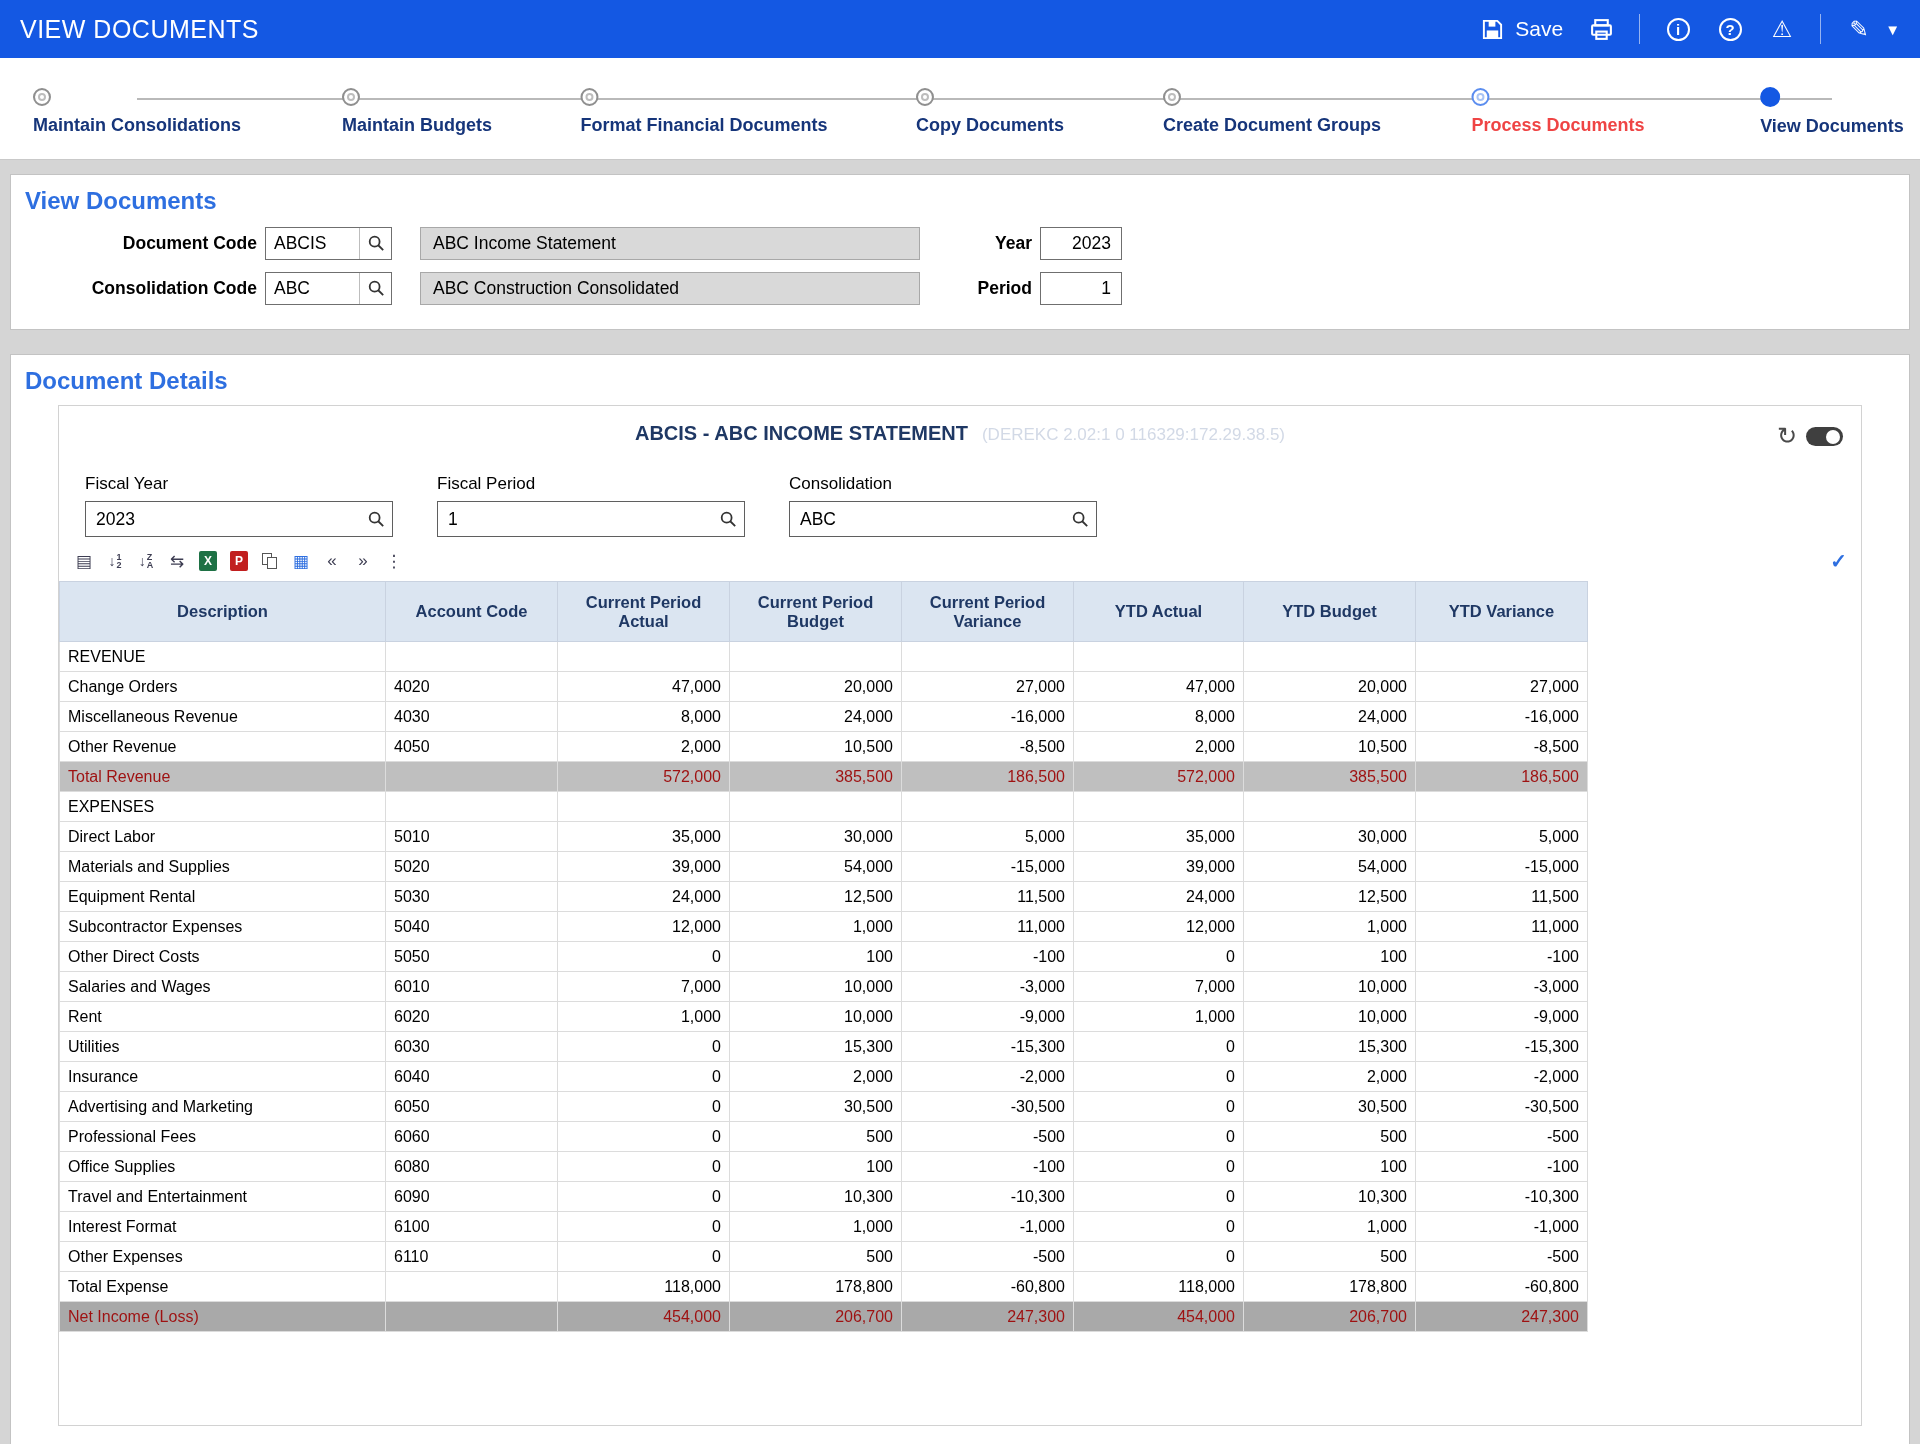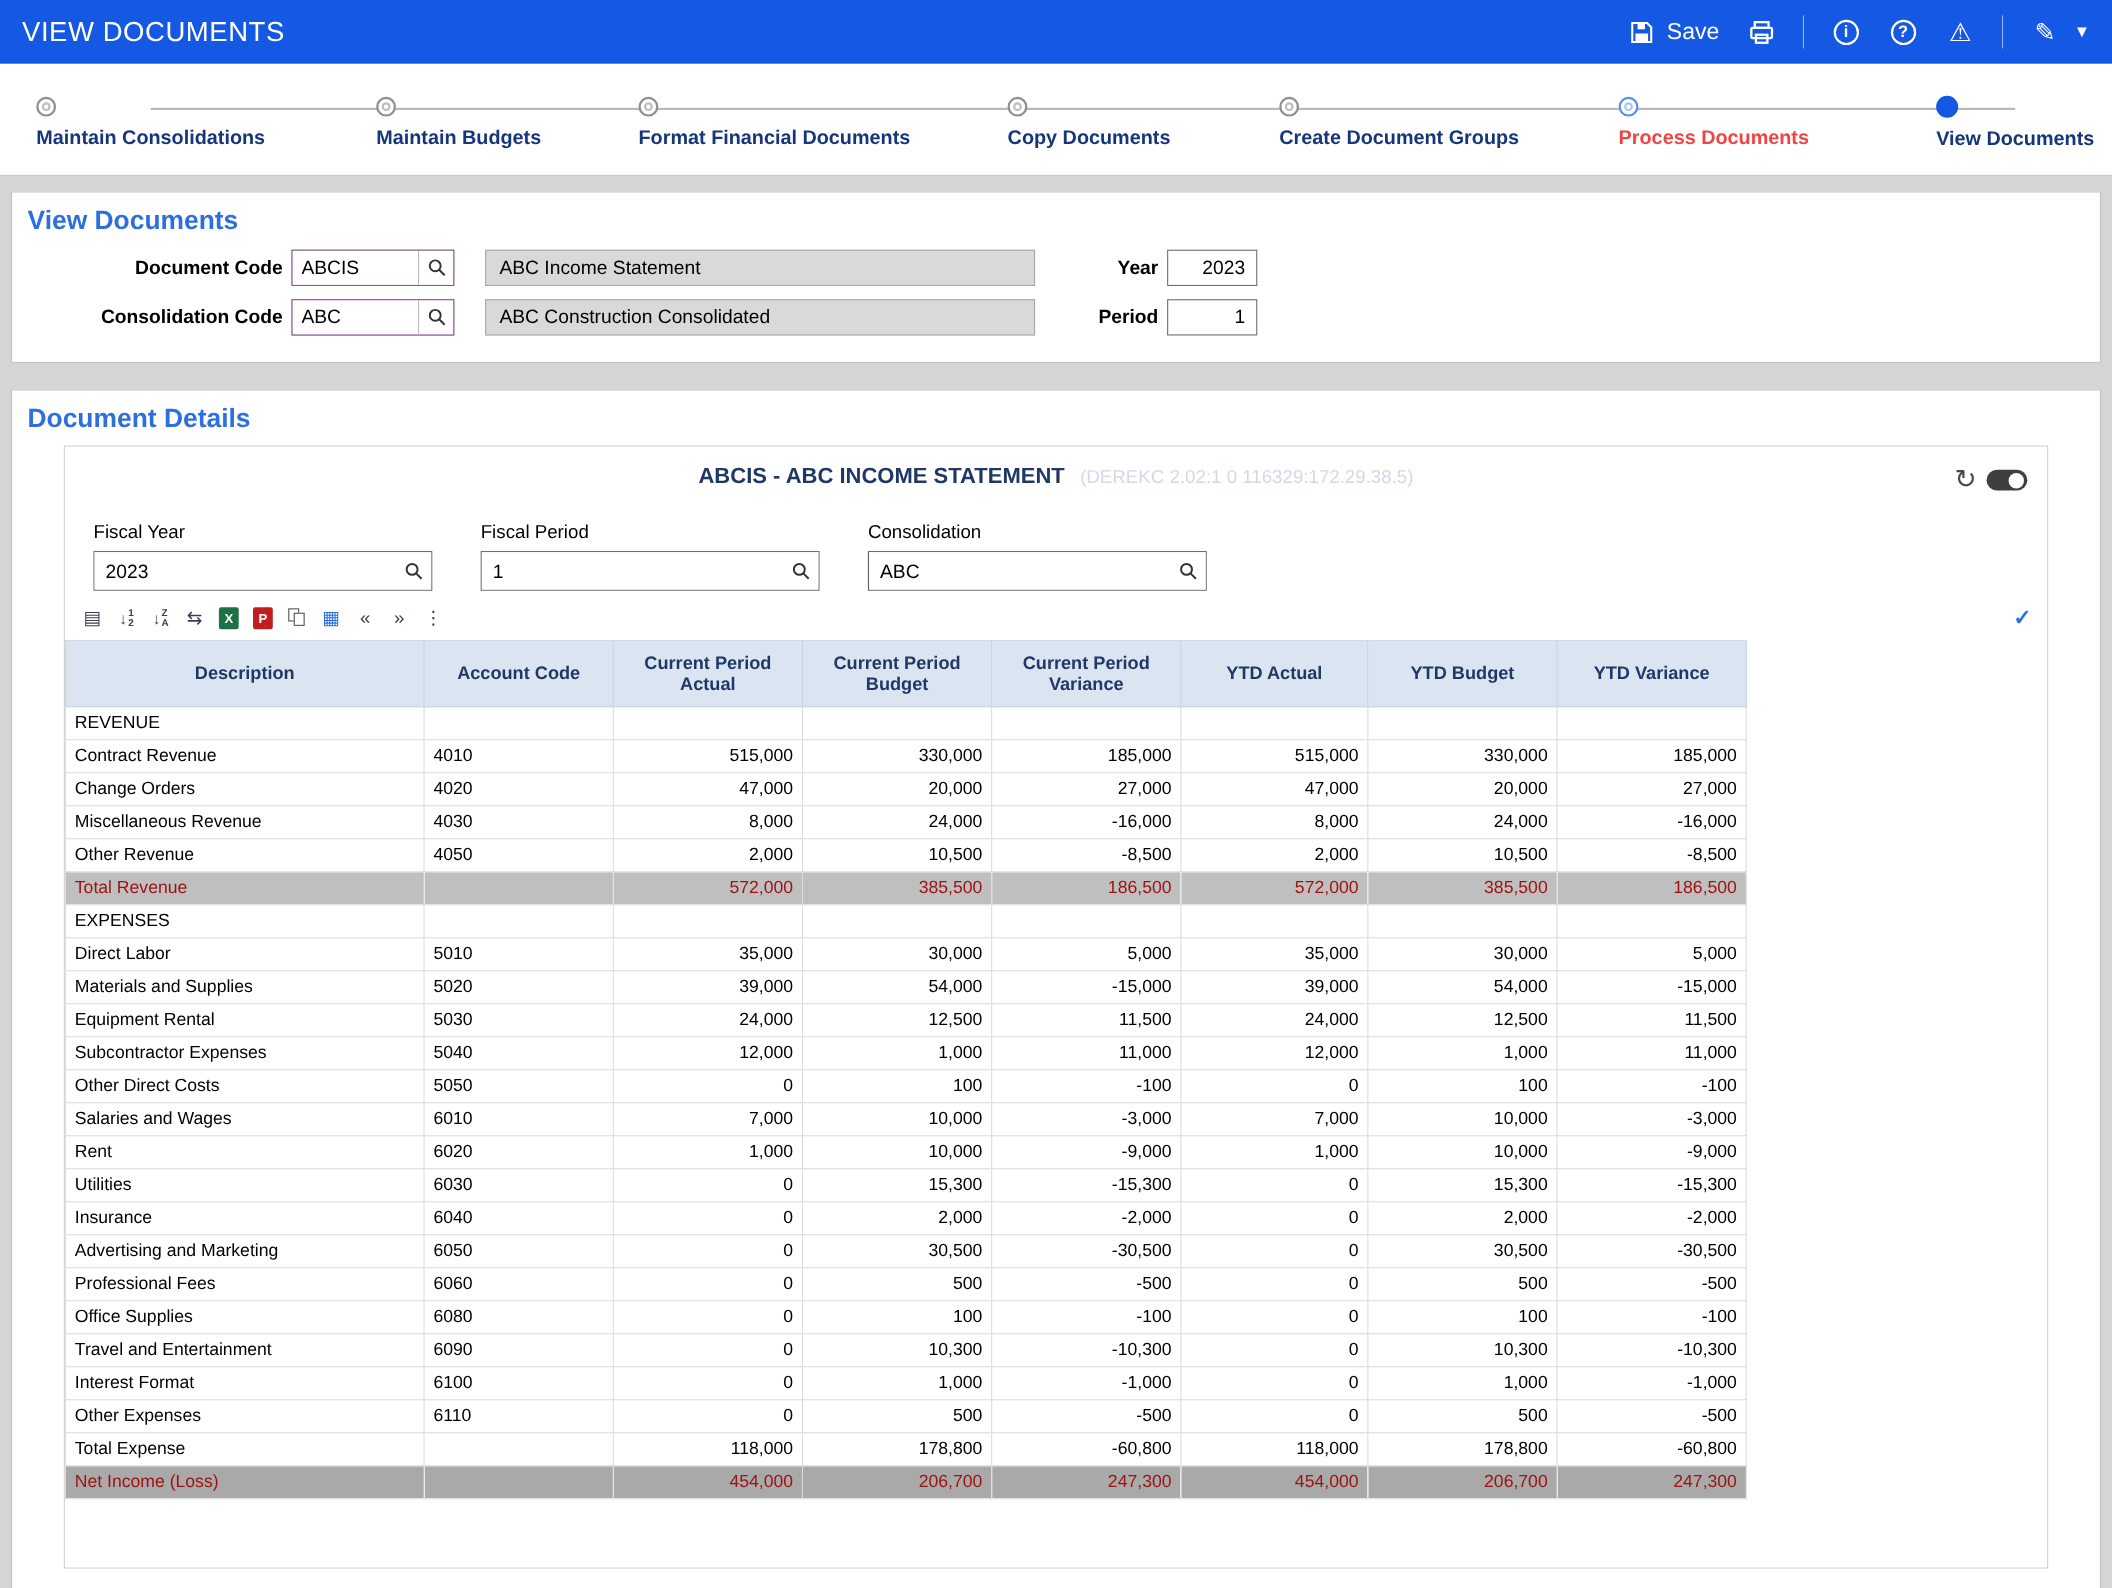--- a/index.html
+++ b/index.html
@@ -33,21 +33,21 @@
   
   .panel { background:#fff; border:1px solid #c3c3c3; margin:0 10px; }
   .panel-title { color:#2e6fe0; font-size:24px; font-weight:bold; }
   .panel.vd { margin-top:14px; padding:12px 14px 16px; height:156px; }
   .panel.dd { margin-top:24px; height:1091px; padding:12px 0 0; }
   .panel.dd .panel-title { padding-left:14px; }
 
   
   .form-row { display:flex; align-items:center; margin-top:11px; height:34px; }
   .flabel { width:232px; text-align:right; font-weight:bold; font-size:17.5px; }
-  .lookup { margin-left:8px; width:148px; height:33px; border:1px solid #6f6f6f; display:flex; align-items:stretch; background:#d946ef; }
+  .lookup { margin-left:8px; width:127px; height:33px; border:1px solid #6f6f6f; display:flex; align-items:stretch; background:#86efac; }
   .lookup input { border:none; outline:none; flex:1; min-width:0; font-size:17.5px; padding:0 8px; font-family:inherit; }
   .mag { width:32px; display:flex; align-items:center; justify-content:center; border-left:1px solid #bdbdbd; cursor:pointer; background:#fff; }
   .ro-field { margin-left:28px; width:500px; height:33px; background:#d9d9d9; border:1px solid #a8a8a8; display:flex; align-items:center; padding-left:12px; font-size:17.5px; }
   .small-label { width:94px; text-align:right; font-weight:bold; font-size:17.5px; margin-left:18px; }
   .num-input { margin-left:8px; width:82px; height:33px; border:1px solid #6f6f6f; font-size:17.5px; text-align:right; padding:0 10px; font-family:inherit; outline:none; }
 
   
   .card { margin:10px 47px 0; border:1px solid #d2d2d2; background:#fff; height:calc(100% - 56px); position:relative; overflow:hidden; }
   .report-head { position:relative; height:56px; }
   .report-title { text-align:center; padding-top:16px; font-size:20px; font-weight:bold; color:#1f3864; }
@@ -321,31 +321,20 @@
             <td class="code"></td>
             <td class="num"></td>
             <td class="num"></td>
             <td class="num"></td>
             <td class="num"></td>
             <td class="num"></td>
             <td class="num"></td>
             <td class="filler"></td>
           </tr>
           <tr class="data">
-            <td class="desc">Contract Revenue</td>
-            <td class="code">4010</td>
-            <td class="num">515,000</td>
-            <td class="num">330,000</td>
-            <td class="num">185,000</td>
-            <td class="num">515,000</td>
-            <td class="num">330,000</td>
-            <td class="num">185,000</td>
-            <td class="filler"></td>
-          </tr>
-          <tr class="data">
             <td class="desc">Change Orders</td>
             <td class="code">4020</td>
             <td class="num">47,000</td>
             <td class="num">20,000</td>
             <td class="num">27,000</td>
             <td class="num">47,000</td>
             <td class="num">20,000</td>
             <td class="num">27,000</td>
             <td class="filler"></td>
           </tr>

